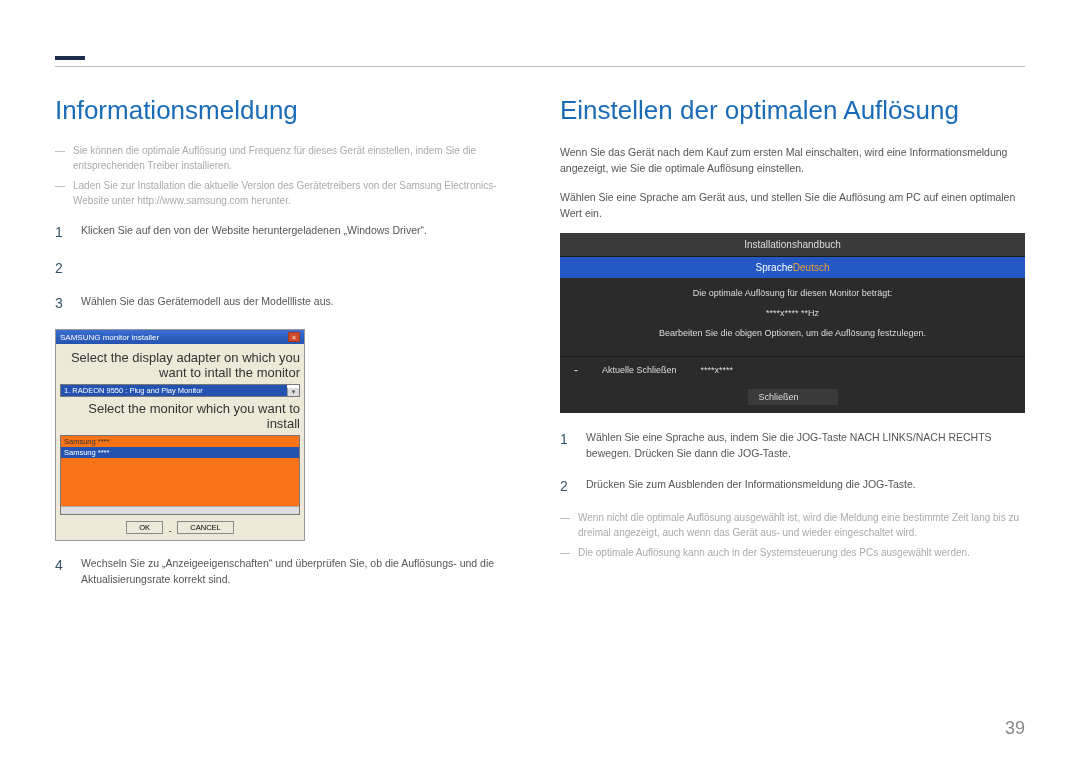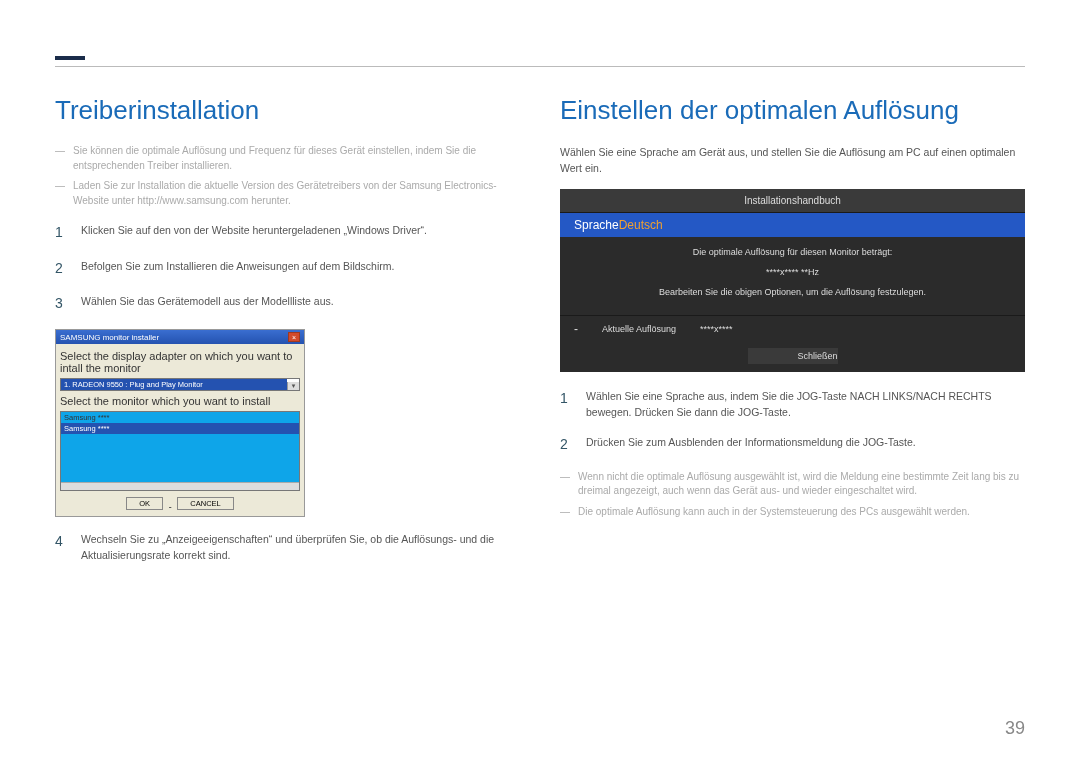--- a/index.html
+++ b/index.html
@@ -105,22 +105,22 @@
     color: #fff;
     width: 12px;
     height: 10px;
     text-align: center;
     line-height: 10px;
     font-size: 7px;
     border: 1px solid #a03820;
   }
   .installer-body { padding: 4px; }
   .installer-label {
-    text-align: left;
-    font-size: 11px;
+    text-align: right;
+    font-size: 13px;
     color: #333;
     padding: 2px 0;
   }
   .installer-select {
     border: 1px solid #777;
     background: #fff;
     margin: 2px 0;
     display: flex;
     align-items: flex-end;
   }
@@ -133,21 +133,21 @@
   }
   .installer-select .sel-btn {
     width: 12px;
     background: #ddd;
     border-left: 1px solid #999;
     text-align: center;
     font-size: 7px;
   }
   .installer-list {
     border: 1px solid #777;
-    background: #0ea5e9;
+    background: #f97316;
     height: 80px;
     position: relative;
     margin: 2px 0;
   }
   .installer-list .li-row {
     padding: 1px 3px;
     font-size: 7.5px;
     color: #333;
   }
   .installer-list .li-row.sel {
@@ -185,23 +185,23 @@
     background: #3a3a3a;
     text-align: center;
     padding: 6px 0;
     font-size: 10px;
     border-bottom: 1px solid #1a1a1a;
   }
   .osd-lang {
     background: #2458c5;
     color: #fff;
     display: flex;
-    justify-content: flex-start;
+    justify-content: center;
     padding: 5px 14px;
-    font-size: 12px;
+    font-size: 10px;
   }
   .osd-lang .val { color: #f0a030; }
   .osd-body {
     padding: 10px 24px 8px 24px;
   }
   .osd-line {
     text-align: center;
     margin-bottom: 10px;
     font-size: 9px;
   }
@@ -209,24 +209,24 @@
     display: flex;
     gap: 24px;
     padding: 6px 14px;
     font-size: 9px;
     border-top: 1px solid #1a1a1a;
     align-items: center;
   }
   .osd-cur .dash2 { font-size: 12px; }
   .osd-close {
     background: #3a3a3a;
-    text-align: right;
+    text-align: left;
     margin: 6px auto 0 auto;
     width: 90px;
-    padding: 3px 0;
+    padding: 3px 11px;
     font-size: 9px;
   }
   .osd-close-wrap {
     padding: 0 0 8px 0;
     display:flex;
     justify-content:center;
   }
   .pagenum {
     position: absolute;
     right: 55px;
@@ -238,40 +238,39 @@
 </head>
 <body>
 
 <div class="page">
   <div class="top-bar"></div>
   <div class="hr"></div>
 
   <div class="columns">
 
     <div class="col">
-      <h1>Treiberinstallation</h1>
+      <h1>Informationsmeldung</h1>
 
       <div class="note">
         <span class="dash">―</span>
         <span>Sie können die optimale Auflösung und Frequenz für dieses Gerät einstellen, indem Sie die entsprechenden Treiber installieren.</span>
       </div>
       <div class="note">
         <span class="dash">―</span>
         <span>Laden Sie zur Installation die aktuelle Version des Gerätetreibers von der Samsung Electronics-Website unter http://www.samsung.com herunter.</span>
       </div>
 
       <div style="height:8px"></div>
 
       <div class="step">
         <span class="num">1</span>
         <span>Klicken Sie auf den von der Website heruntergeladenen „Windows Driver“.</span>
       </div>
       <div class="step">
         <span class="num">2</span>
-        <span>Befolgen Sie zum Installieren die Anweisungen auf dem Bildschirm.</span>
       </div>
       <div class="step">
         <span class="num">3</span>
         <span>Wählen Sie das Gerätemodell aus der Modellliste aus.</span>
       </div>
 
       <div class="installer">
         <div class="installer-title">
           <span>SAMSUNG monitor installer</span>
           <span class="close">×</span>
@@ -297,36 +296,37 @@
 
       <div class="step">
         <span class="num">4</span>
         <span>Wechseln Sie zu „Anzeigeeigenschaften“ und überprüfen Sie, ob die Auflösungs- und die Aktualisierungsrate korrekt sind.</span>
       </div>
     </div>
 
     <div class="col">
       <h1>Einstellen der optimalen Auflösung</h1>
 
+      <div class="para">Wenn Sie das Gerät nach dem Kauf zum ersten Mal einschalten, wird eine Informationsmeldung angezeigt, wie Sie die optimale Auflösung einstellen.</div>
       <div class="para">Wählen Sie eine Sprache am Gerät aus, und stellen Sie die Auflösung am PC auf einen optimalen Wert ein.</div>
 
       <div class="osd">
         <div class="osd-title">Installationshandbuch</div>
         <div class="osd-lang">
           <span>Sprache</span>
           <span class="val">Deutsch</span>
         </div>
         <div class="osd-body">
           <div class="osd-line">Die optimale Auflösung für diesen Monitor beträgt:</div>
           <div class="osd-line">****x**** **Hz</div>
           <div class="osd-line">Bearbeiten Sie die obigen Optionen, um die Auflösung festzulegen.</div>
         </div>
         <div class="osd-cur">
           <span class="dash2">-</span>
-          <span>Aktuelle Auflösung</span>
+          <span>Aktuelle Schließen</span>
           <span>****x****</span>
         </div>
         <div class="osd-close-wrap">
           <div class="osd-close">Schließen</div>
         </div>
       </div>
 
       <div class="step">
         <span class="num">1</span>
         <span>Wählen Sie eine Sprache aus, indem Sie die JOG-Taste NACH LINKS/NACH RECHTS bewegen. Drücken Sie dann die JOG-Taste.</span>

